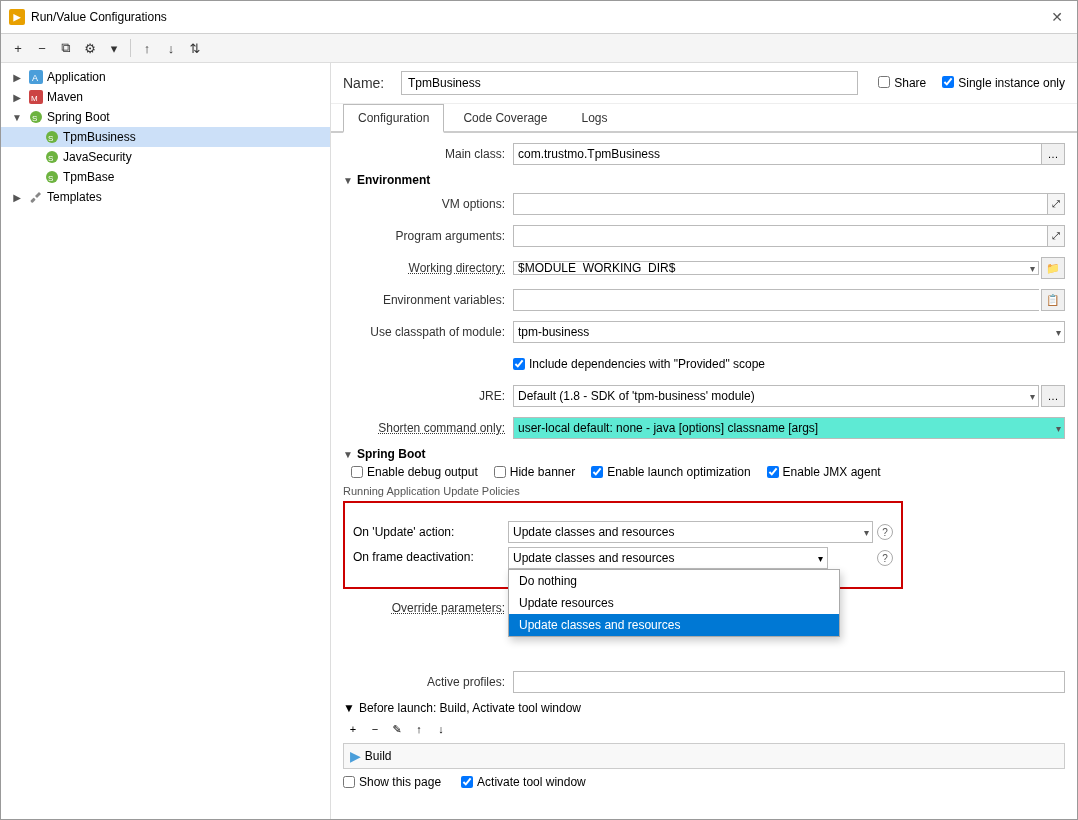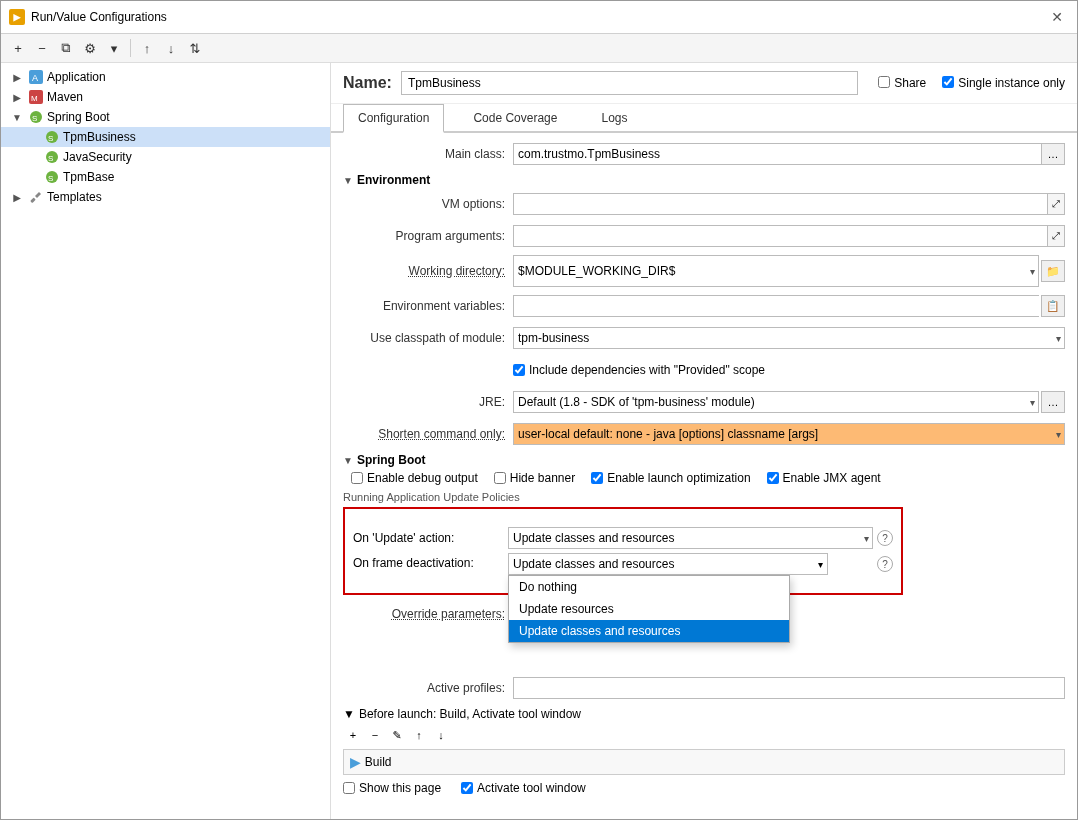--- a/index.html
+++ b/index.html
@@ -26,27 +26,27 @@
     .tree-item .expand { width: 16px; text-align: center; font-size: 10px; color: #555; }
     .tree-item .item-icon { width: 16px; height: 16px; margin: 0 3px; display: flex; align-items: center; justify-content: center; }
     .tree-item .item-label { font-size: 12px; }
     .tree-item.level1 { padding-left: 8px; }
     .tree-item.level2 { padding-left: 24px; }
 
     
     .content { flex: 1; background: #fff; display: flex; flex-direction: column; overflow-y: auto; padding: 0; }
 
     .name-row { display: flex; align-items: center; padding: 8px 12px; border-bottom: 1px solid #eee; gap: 8px; }
-    .name-label { font-size: 16px; color: #333; min-width: 50px; font-weight: bold; }
+    .name-label { font-size: 14px; color: #333; min-width: 50px; }
     .name-input { flex: 1; height: 24px; border: 1px solid #bbb; padding: 2px 6px; font-size: 12px; }
     .share-row { display: flex; align-items: center; gap: 16px; margin-left: 12px; }
     .check-label { display: flex; align-items: flex-start; gap: 4px; font-size: 12px; }
 
     .tabs { display: flex; border-bottom: 2px solid #ccc; padding: 0 12px; }
-    .tab { padding: 6px 14px; cursor: pointer; font-size: 12px; border: 1px solid transparent; border-bottom: none; margin-right: 14px; color: #333; }
+    .tab { padding: 6px 14px; cursor: pointer; font-size: 12px; border: 1px solid transparent; border-bottom: none; margin-right: 4px; color: #333; }
     .tab.active { border-color: #bbb; border-bottom: 2px solid #fff; background: #fff; margin-bottom: -2px; }
 
     .config-body { padding: 8px 12px; flex: 1; }
 
     .form-row { display: flex; align-items: center; margin-bottom: 6px; min-height: 26px; }
     .form-label { min-width: 170px; font-size: 12px; color: #333; text-align: right; padding-right: 8px; }
     .form-input-btn { display: flex; align-items: center; flex: 1; }
     .form-input-btn input { flex: 1; height: 22px; border: 1px solid #bbb; border-right: none; padding: 1px 4px; font-size: 12px; }
     .form-input-btn .btn-dots { height: 22px; width: 24px; border: 1px solid #bbb; background: #f0f0f0; cursor: pointer; display: flex; align-items: center; justify-content: center; font-size: 11px; }
 
@@ -235,21 +235,21 @@
           <div class="form-input-btn">
             <input type="text" style="flex: 1 1 0%; height: 22px; border-top: 1px solid rgb(187, 187, 187); border-bottom: 1px solid rgb(187, 187, 187); border-left: 1px solid rgb(187, 187, 187); border-image: initial; border-right: none; padding: 1px 4px; font-size: 12px;">
             <button class="btn-dots" style="width:18px; height:22px; border:1px solid #bbb; background:#f5f5f5; font-size:10px; cursor:pointer;">⤢</button>
           </div>
         </div>
 
         <div class="form-row">
           <span class="form-label" style="text-decoration:underline dotted;">Working directory:</span>
           <div style="display:flex; align-items:center; flex:1; gap:2px;">
             <div style="flex:1; position:relative; display:flex; align-items:center;">
-              <input type="text" style="flex: 1 1 0%; width: 100%; height: 32px; border: 1px solid rgb(187, 187, 187); padding: 1px 24px 1px 4px; font-size: 12px;" value="$MODULE_WORKING_DIR$">
+              <input type="text" style="flex: 1 1 0%; width: 100%; height: 14px; border: 1px solid rgb(187, 187, 187); padding: 1px 24px 1px 4px; font-size: 12px;" value="$MODULE_WORKING_DIR$">
               <span style="position:absolute; right:4px; font-size:10px; color:#555; pointer-events:none;">▾</span>
             </div>
             <button class="btn-dots" style="height:22px; width:24px; border:1px solid #bbb; background:#f0f0f0; cursor:pointer; font-size:11px;">📁</button>
           </div>
         </div>
 
         <div class="form-row">
           <span class="form-label">Environment variables:</span>
           <div style="display:flex; align-items:center; flex:1; gap:2px;">
             <input type="text" style="flex: 1 1 0%; height: 22px; border-top: 1px solid rgb(187, 187, 187); border-bottom: 1px solid rgb(187, 187, 187); border-left: 1px solid rgb(187, 187, 187); border-image: initial; border-right: none; padding: 1px 4px; font-size: 12px;">
@@ -284,21 +284,21 @@
               </select>
               <span style="position:absolute; right:4px; font-size:10px; color:#555; pointer-events:none;">▾</span>
             </div>
             <button class="btn-dots" style="height:22px; width:24px; border:1px solid #bbb; background:#f0f0f0; cursor:pointer; font-size:11px;">…</button>
           </div>
         </div>
 
         <div class="form-row">
           <span class="form-label" style="text-decoration:underline dotted;">Shorten command only:</span>
           <div style="flex:1; position:relative; display:flex; align-items:center;">
-            <select style="flex:1; height:22px; border:1px solid #bbb; padding:1px 4px; font-size:12px; appearance:none; padding-right:22px; background:#fdba74;">
+            <select style="flex:1; height:22px; border:1px solid #bbb; padding:1px 4px; font-size:12px; appearance:none; padding-right:22px; background:#5eead4;">
               <option>user-local default: none - java [options] classname [args]</option>
             </select>
             <span style="position:absolute; right:4px; font-size:10px; color:#555; pointer-events:none;">▾</span>
           </div>
         </div>
 
         <div class="section-header">
           <span class="triangle">▼</span>
           <span class="section-title">Spring Boot</span>
         </div>
@@ -345,21 +345,21 @@
             
             <div style="display:flex; align-items:flex-start; position:relative;">
               <span style="min-width:155px; font-size:12px; padding-top:3px;">On frame deactivation:</span>
               <div style="flex:1; position:relative;">
 
                 <div style="display:flex; align-items:center; height:22px; border:1px solid #bbb; background:#fff; padding:0 4px; cursor:pointer; font-size:12px; justify-content:space-between; width:320px;">
                   <span>Update classes and resources</span>
                   <span style="font-size:10px;">▾</span>
                 </div>
 
-                <div style="position:absolute; left:0; width:282px; background:#fff; border:1px solid #aaa; z-index:200; box-shadow:2px 4px 8px rgba(0,0,0,0.2);">
+                <div style="position:absolute; left:0; width:332px; background:#fff; border:1px solid #aaa; z-index:200; box-shadow:2px 4px 8px rgba(0,0,0,0.2);">
                   <div style="padding:4px 10px; font-size:12px; cursor:pointer;">Do nothing</div>
                   <div style="padding:4px 10px; font-size:12px; cursor:pointer;">Update resources</div>
                   <div style="padding:4px 10px; font-size:12px; cursor:pointer; background:#0078d4; color:#fff;">Update classes and resources</div>
                 </div>
               </div>
               <div class="help-icon" style="margin-top:3px;">?</div>
             </div>
 
           </div>
         </div>

